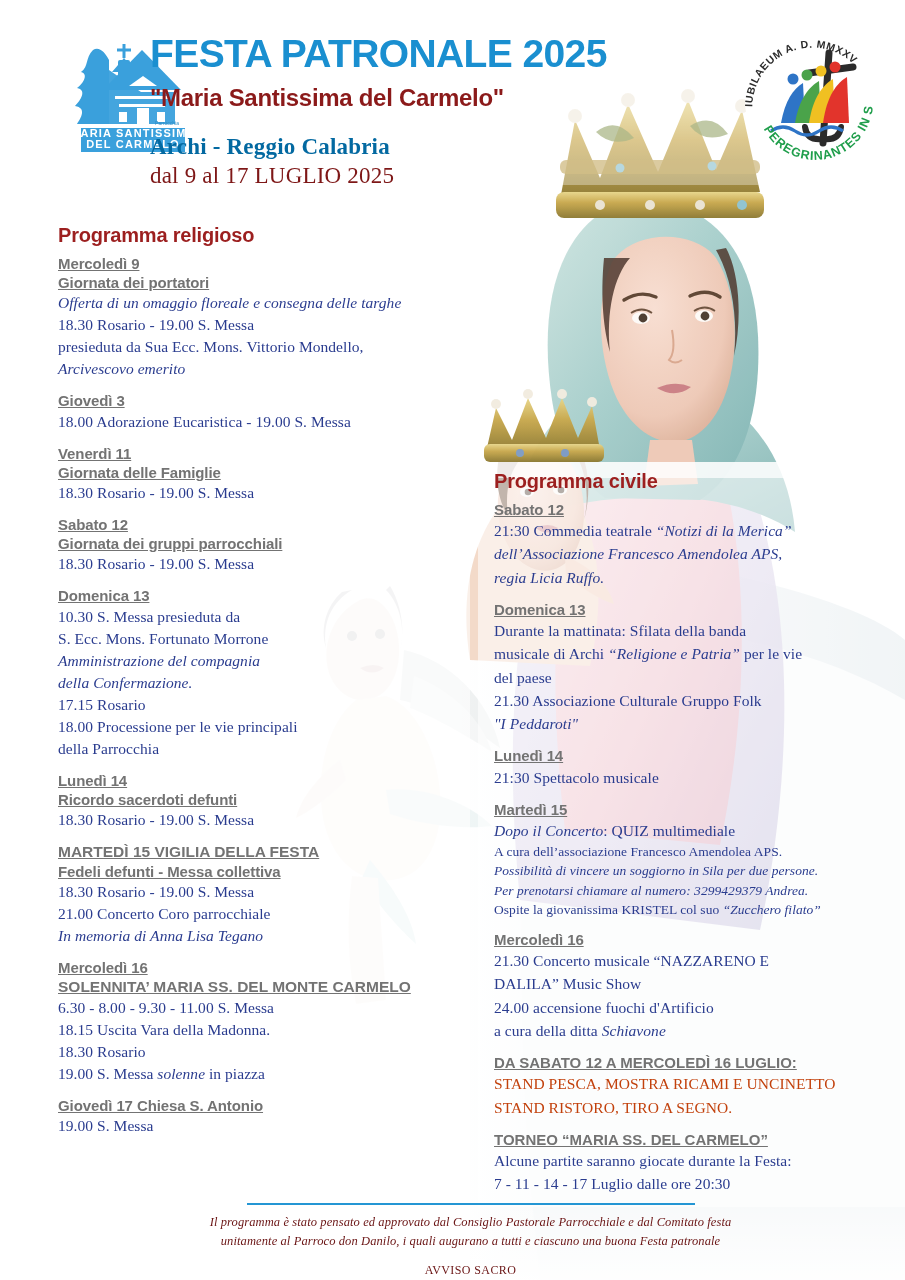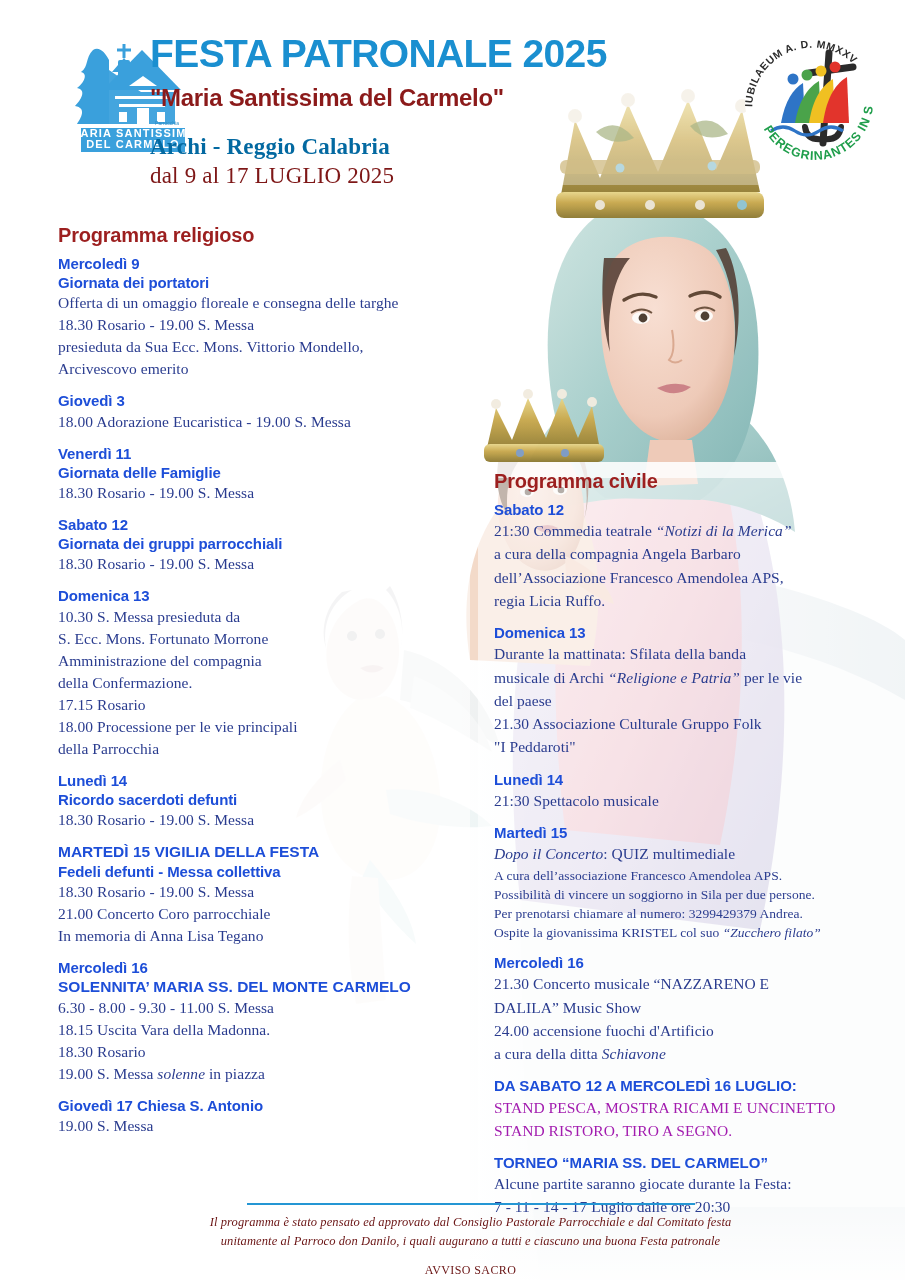--- a/index.html
+++ b/index.html
@@ -75,38 +75,39 @@
     position:absolute; left:486px; top:462px; width:400px; height:16px;
     background:rgba(255,255,255,0.72);
   }
 
   .block { margin-bottom:11px; }
 
   .d-head {
     font-family:"Liberation Sans", sans-serif;
     font-weight:bold;
     font-size:15px;
-    color:#1d4ed8;
+    color:#737373;
     line-height:1.28;
     letter-spacing:-0.1px;
+    text-decoration:underline;
   }
   .d-head.caps { font-size:15.5px; letter-spacing:0px; }
 
   .line {
     font-family:"Liberation Serif", serif;
     font-size:15.5px;
     color:#2a3c8f;
     line-height:1.42;
     letter-spacing:0.05px;
   }
-  .line.it { }
+  .line.it { font-style:italic; }
   .line i  { font-style:italic; }
   .line.blue-caps {
     font-family:"Liberation Serif", serif;
-    color:#a21caf; font-size:15.5px; line-height:1.3;
+    color:#c2410c; font-size:15.5px; line-height:1.3;
   }
   .col-civil .line { font-size:15.5px; line-height:1.5; }
   .col-civil .line.small { font-size:13.5px; line-height:1.42; }
   .col-civil .d-head { font-size:15px; }
 
   
   .footer { position:absolute; left:18px; top:1203px; width:905px; text-align:center; }
   .footer-rule {
     width:448px; height:2px; background:#2496d4; margin:0 auto 8px auto;
   }
@@ -402,21 +403,20 @@
       </div>
   </div>
 
   <div class="civil-veil"></div>
   <div class="col col-civil">
     <div class="section-head">Programma civile</div>
     <div id="civ-blocks">
         <div class="block">
           <div class="d-head">Sabato 12</div>
           <div class="line">21:30 Commedia teatrale <i>“Notizi di la Merica”</i></div>
-          <div class="line it">a cura della compagnia Angela Barbaro</div>
           <div class="line it">dell’Associazione Francesco Amendolea APS,</div>
           <div class="line it">regia Licia Ruffo.</div>
         </div>
         <div class="block">
           <div class="d-head">Domenica 13</div>
           <div class="line">Durante la mattinata: Sfilata della banda</div>
           <div class="line">musicale di Archi <i>“Religione e Patria”</i> per le vie</div>
           <div class="line">del paese</div>
           <div class="line">21.30 Associazione Culturale Gruppo Folk</div>
           <div class="line it">"I Peddaroti"</div>

